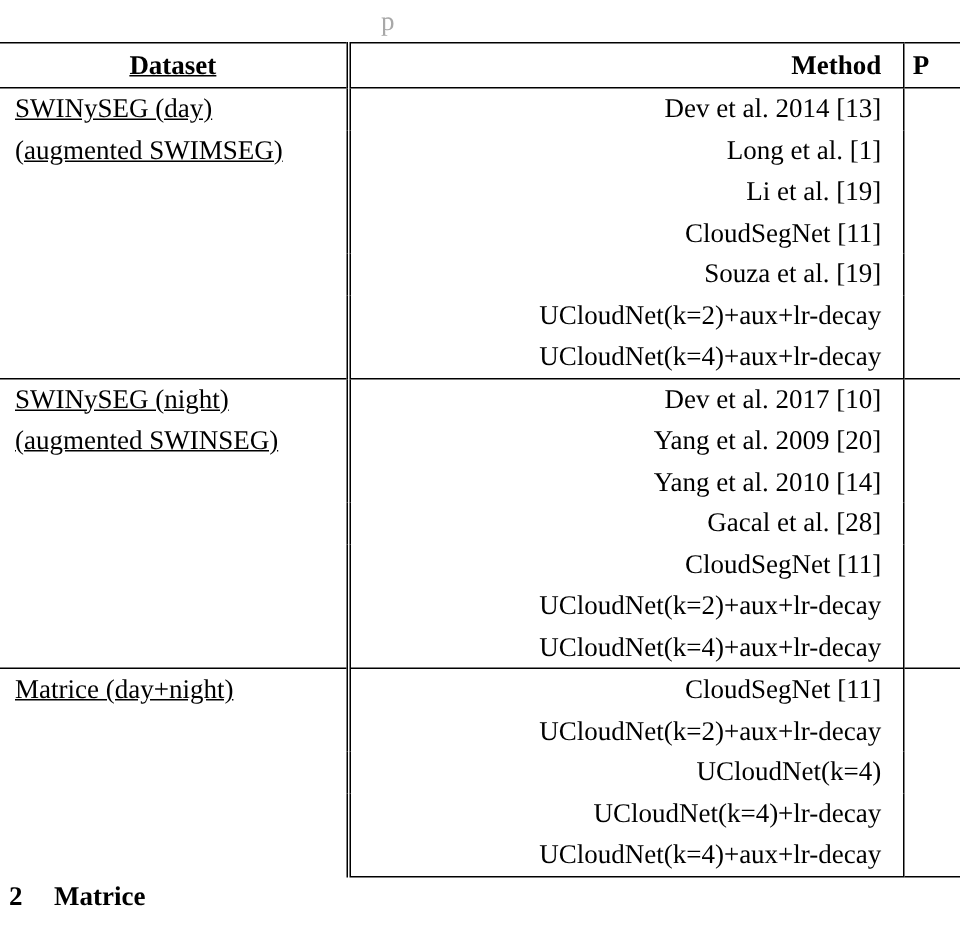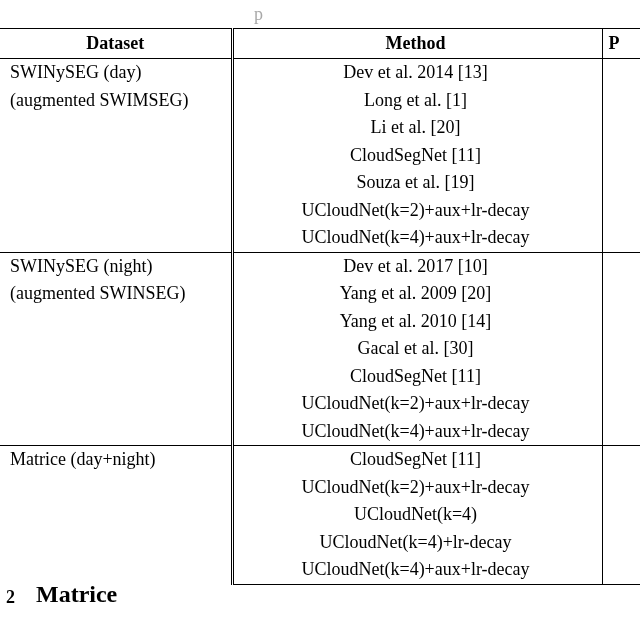--- a/index.html
+++ b/index.html
@@ -47,35 +47,36 @@
       padding: 0 10px;
       vertical-align: top;
       line-height: 27.5px;
       white-space: nowrap;
     }
     .dataset-cell {
       text-align: left;
       padding-top: 0;
     }
     .method-cell {
-      text-align: center;
+      text-align: right;
       padding-right: 14px;
     }
     .p-cell {
       text-align: left;
       padding-left: 6px;
     }
 
     
     .hr-top th {
       border-top: 1.6px solid #000;
       border-bottom: 0.8px solid #000;
     }
     .sep-right {
       border-right: 3px double #000;
+      text-decoration: underline;
     }
     .sep-left-single {
       border-left: 0.8px solid #000;
     }
     tr.group-sep td {
       border-top: 0.8px solid #000;
     }
     tr.bottom td {
       border-bottom: 1.6px solid #000;
     }
@@ -88,21 +89,21 @@
       left: 6px;
       bottom: 12px;
       font-weight: bold;
       font-size: 18px;
     }
     .section-title {
       position: absolute;
       left: 36px;
       bottom: 12px;
       font-weight: bold;
-      font-size: 24px;
+      font-size: 18px;
     }
   </style>
 </head>
 <body>
 <div class="wrap">
 
   <span class="topfade">p</span>
 
   <table>
     <colgroup>
@@ -124,21 +125,21 @@
             <div>(augmented SWIMSEG)</div>
           </td>
           <td class="method-cell">Dev et al. 2014 [13]</td>
           <td class="p-cell sep-left-single blank-p"></td>
         </tr>
         <tr>
           <td class="method-cell">Long et al. [1]</td>
           <td class="p-cell sep-left-single blank-p"></td>
         </tr>
         <tr>
-          <td class="method-cell">Li et al. [20]</td>
+          <td class="method-cell">Li et al. [19]</td>
           <td class="p-cell sep-left-single blank-p"></td>
         </tr>
         <tr>
           <td class="method-cell">CloudSegNet [11]</td>
           <td class="p-cell sep-left-single blank-p"></td>
         </tr>
         <tr>
           <td class="method-cell">Souza et al. [19]</td>
           <td class="p-cell sep-left-single blank-p"></td>
         </tr>
@@ -160,21 +161,21 @@
         </tr>
         <tr>
           <td class="method-cell">Yang et al. 2009 [20]</td>
           <td class="p-cell sep-left-single blank-p"></td>
         </tr>
         <tr>
           <td class="method-cell">Yang et al. 2010 [14]</td>
           <td class="p-cell sep-left-single blank-p"></td>
         </tr>
         <tr>
-          <td class="method-cell">Gacal et al. [30]</td>
+          <td class="method-cell">Gacal et al. [28]</td>
           <td class="p-cell sep-left-single blank-p"></td>
         </tr>
         <tr>
           <td class="method-cell">CloudSegNet [11]</td>
           <td class="p-cell sep-left-single blank-p"></td>
         </tr>
         <tr>
           <td class="method-cell">UCloudNet(k=2)+aux+lr-decay</td>
           <td class="p-cell sep-left-single blank-p"></td>
         </tr>

